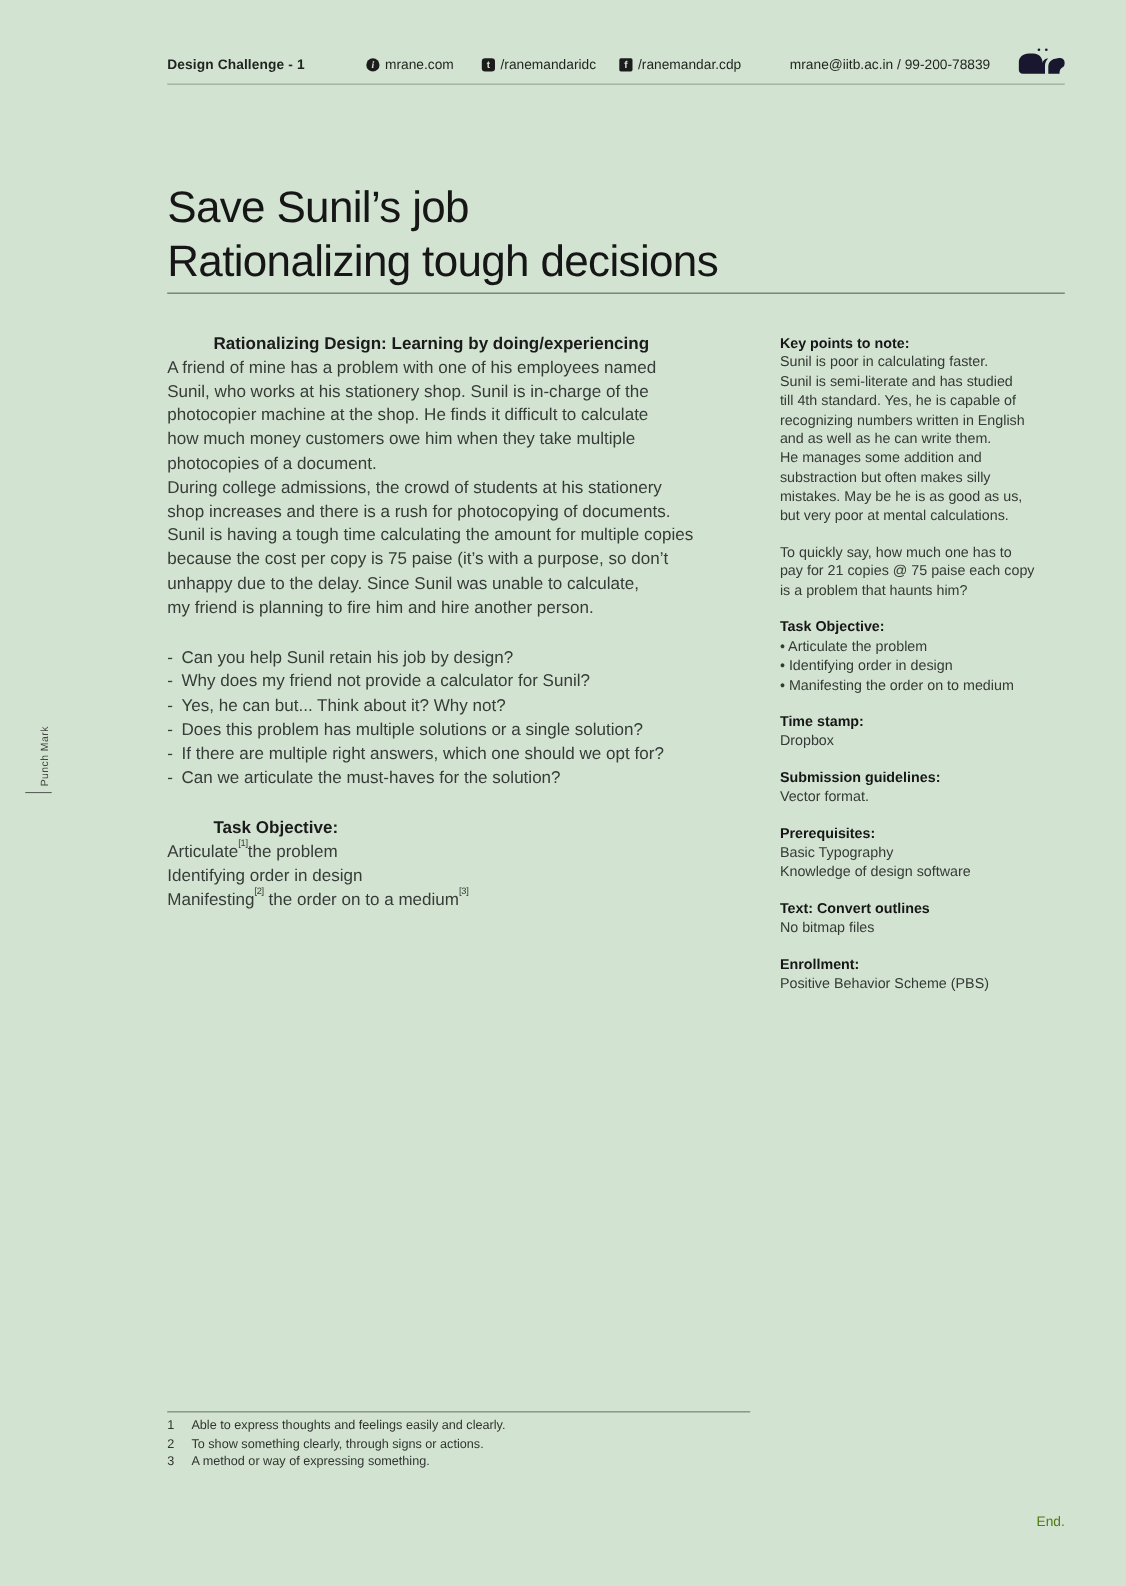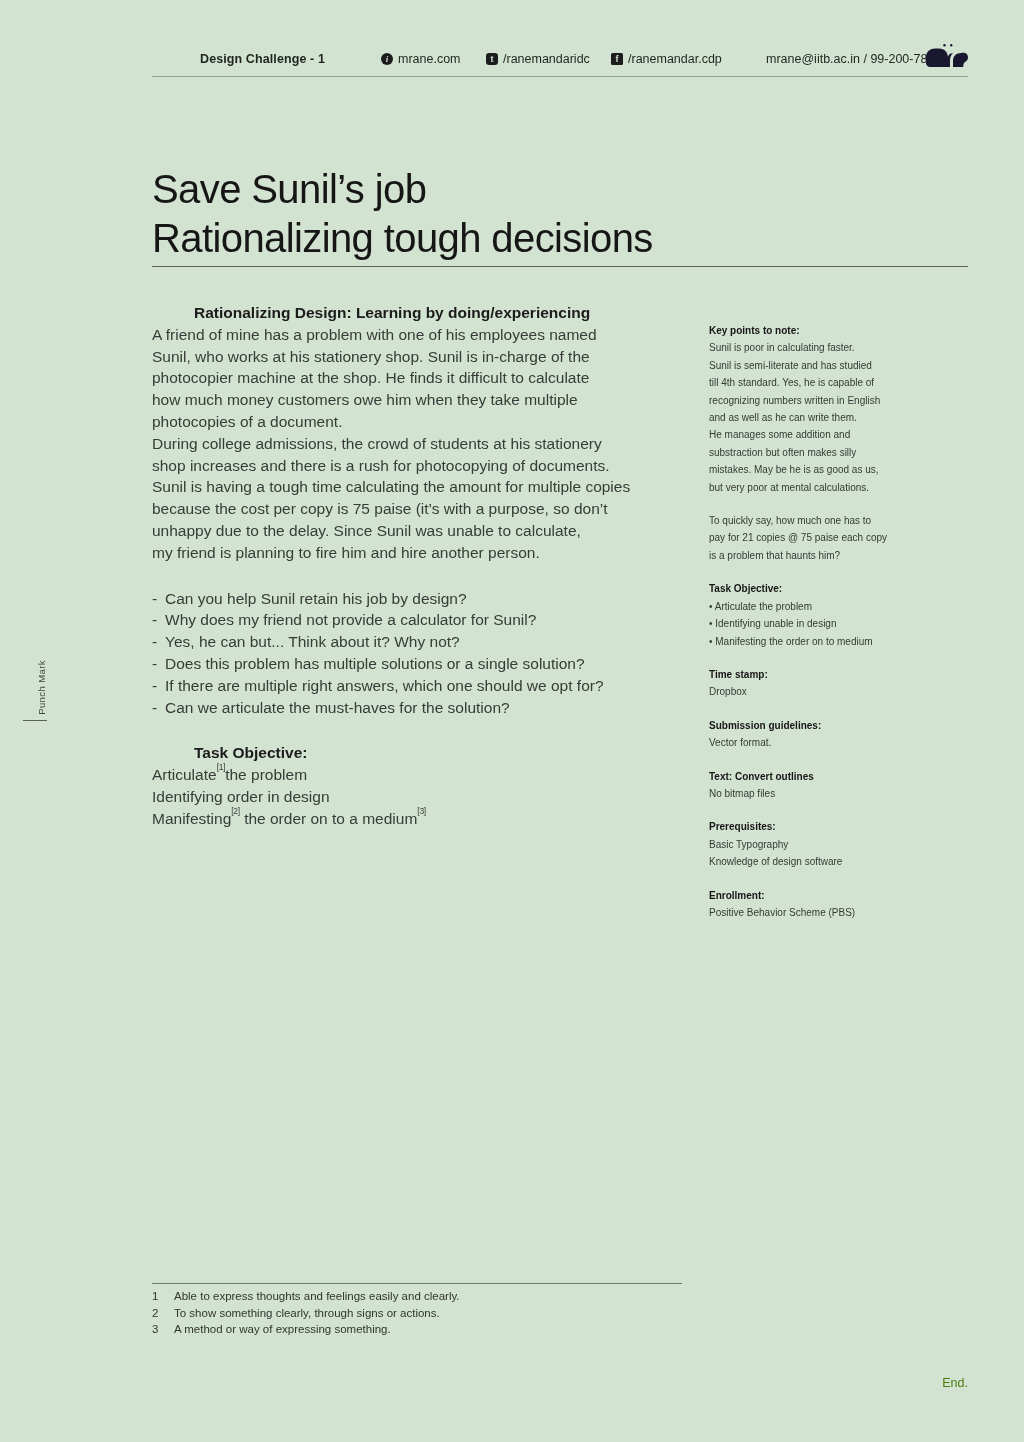--- a/index.html
+++ b/index.html
@@ -5,21 +5,21 @@
   * { margin:0; padding:0; box-sizing:border-box; }
   html,body { background:#b9c6ba; }
   body { font-family:"Liberation Sans","DejaVu Sans",sans-serif; }
   .page {
     position:relative; width:1024px; height:1442px;
     background:#d3e3d2; overflow:hidden; margin:0 auto;
   }
 
   
   .header { position:absolute; left:152px; top:52px; width:816px; height:20px; }
-  .h-item { position:absolute; top:0; font-size:12.5px; color:#1f241f; white-space:nowrap; display:flex; align-items:center; gap:5px;margin-left:48px; }
+  .h-item { position:absolute; top:0; font-size:12.5px; color:#1f241f; white-space:nowrap; display:flex; align-items:center; gap:5px; }
   .h-title { left:0; font-weight:bold; letter-spacing:.1px; }
   .h-link1 { left:181px; } .h-link2 { left:286px; } .h-link3 { left:411px; }
   .h-contact { left:566px; }
   .icn {
     display:inline-flex; align-items:center; justify-content:center;
     width:12px; height:12px; background:#1c1c1c; color:#d3e3d2;
     font-size:9px; font-weight:bold; line-height:1;
   }
   .icn.round { border-radius:50%; font-family:"Liberation Serif","DejaVu Serif",serif; font-style:italic; }
   .icn.rsq { border-radius:3px; }
@@ -27,21 +27,21 @@
   .logo { position:absolute; left:926px; top:42px; width:42px; height:26px; }
   .rule { position:absolute; height:1px; }
   .header-rule { left:152px; top:76px; width:816px; background:#93a394; }
 
   
   .doc-title { position:absolute; left:152px; top:165px; font-size:40px; line-height:49px; font-weight:normal; color:#161616; letter-spacing:-.6px; }
   .title-rule { left:152px; top:266px; width:816px; background:#5c615c; }
 
   
   .col-left  { position:absolute; left:152px; top:302px; width:552px; font-size:15.5px; line-height:21.8px; color:#363c37; }
-  .col-right { position:absolute; left:709px; top:303px; width:262px; font-size:10px; line-height:17.4px; color:#343a35;margin-top:19px; }
+  .col-right { position:absolute; left:709px; top:303px; width:262px; font-size:13px; line-height:17.4px; color:#343a35; }
   .line { white-space:nowrap; }
   .b { font-weight:bold; color:#1b1b1b;margin-left:42px; }
   .gap22 { }
   .gap24 { margin-top:24px; }
   .q-row { display:flex; }
   .q-bullet { width:13px; color:#363c37; }
   sup.sup { font-size:8.5px; line-height:0; position:relative; top:-4px; letter-spacing:-.3px; }
   .sb-sec { margin-bottom:16px; }
   .sb-head { font-weight:bold; color:#161616; }
 
@@ -168,39 +168,39 @@
         <div class="line">but very poor at mental calculations.</div>
       </section>
       <section class="sb-sec">
         <div class="line">To quickly say, how much one has to</div>
         <div class="line">pay for 21 copies @ 75 paise each copy</div>
         <div class="line">is a problem that haunts him?</div>
       </section>
       <section class="sb-sec">
         <div class="sb-head line">Task Objective:</div>
         <div class="line">• Articulate the problem</div>
-        <div class="line">• Identifying unable in design</div>
+        <div class="line">• Identifying order in design</div>
         <div class="line">• Manifesting the order on to medium</div>
       </section>
       <section class="sb-sec">
         <div class="sb-head line">Time stamp:</div>
         <div class="line">Dropbox</div>
       </section>
       <section class="sb-sec">
         <div class="sb-head line">Submission guidelines:</div>
         <div class="line">Vector format.</div>
-      </section>
-      <section class="sb-sec">
-        <div class="sb-head line">Text: Convert outlines</div>
-        <div class="line">No bitmap files</div>
       </section>
       <section class="sb-sec">
         <div class="sb-head line">Prerequisites:</div>
         <div class="line">Basic Typography</div>
         <div class="line">Knowledge of design software</div>
+      </section>
+      <section class="sb-sec">
+        <div class="sb-head line">Text: Convert outlines</div>
+        <div class="line">No bitmap files</div>
       </section>
       <section class="sb-sec">
         <div class="sb-head line">Enrollment:</div>
         <div class="line">Positive Behavior Scheme (PBS)</div>
       </section>
     </aside>
 
   <div class="punch-label">Punch Mark</div>
   <div class="rule punch-line"></div>
 

